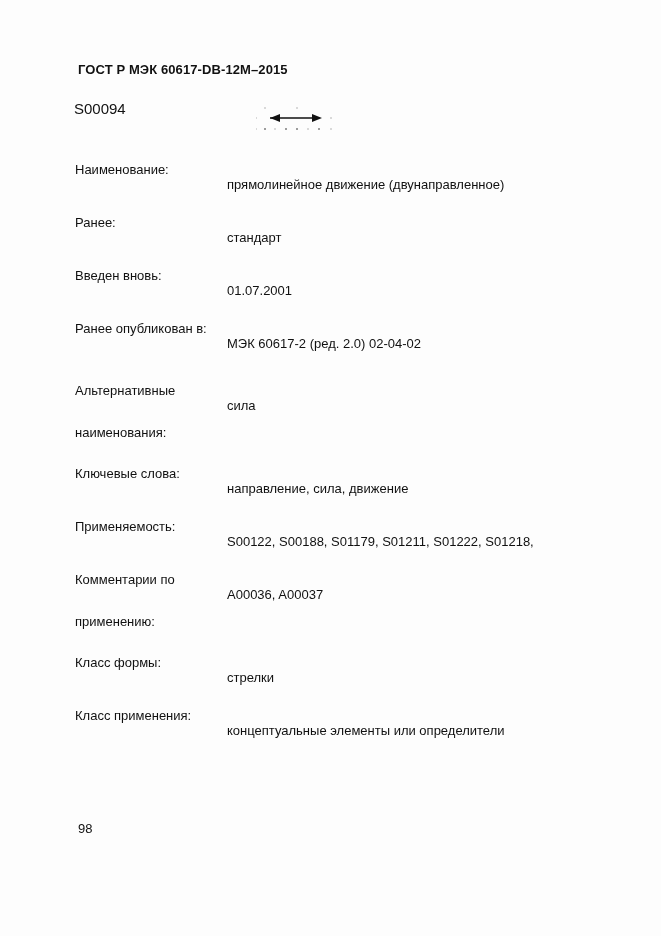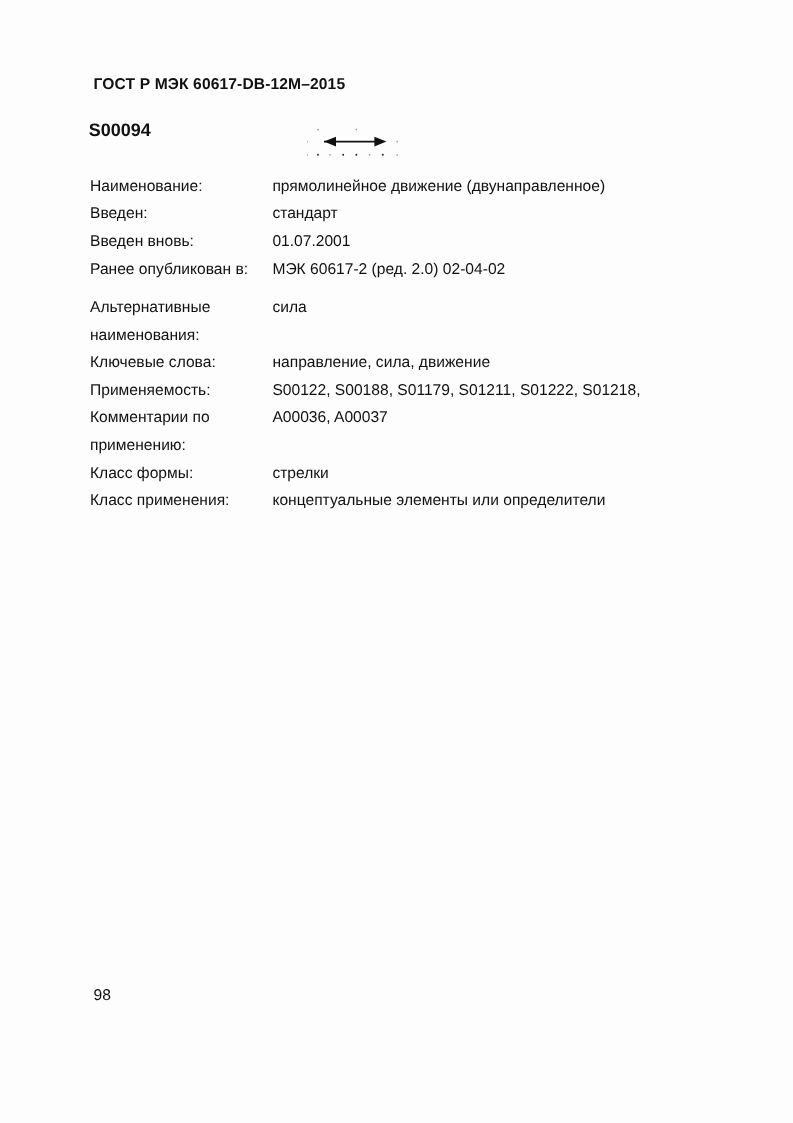--- a/index.html
+++ b/index.html
@@ -7,32 +7,32 @@
       width: 661px; height: 936px; background: #fdfdfd; position: relative;
       font-family: "Liberation Sans", sans-serif; color: #111;
       overflow: hidden;
     }
     .header {
       position: absolute; left: 78px; top: 62px;
       font-size: 13px; font-weight: bold; letter-spacing: 0.1px;
     }
     .code {
       position: absolute; left: 74px; top: 100px;
-      font-size: 15px; font-weight: bold;
+      font-size: 15px; font-weight: normal;
     }
     .symbol {
       position: absolute; left: 256px; top: 104px; width: 80px; height: 30px;
     }
     .rows {
       position: absolute; left: 75px; top: 143px; width: 520px;
       font-size: 13px; line-height: 23px;
     }
     .row { display: flex; align-items: center; }
     .row .label { width: 152px; flex: none; }
-    .row .value { flex: 1; }
+    .row .value { flex: 1; margin-top: 30px; }
     .gap { height: 9px; }
     .pagenum {
       position: absolute; left: 78px; top: 821px; font-size: 13px;
     }
   </style>
 </head>
 <body>
 
 <div class="header">ГОСТ Р МЭК 60617-DB-12M–2015</div>
 
@@ -61,21 +61,21 @@
     <polygon points="66,14 56,10 56,18" fill="#111"></polygon>
   </svg>
 </div>
 
 <div class="rows">
   <div class="row">
     <span class="label">Наименование:</span>
     <span class="value">прямолинейное движение (двунаправленное)</span>
   </div>
   <div class="row">
-    <span class="label">Введен:</span>
+    <span class="label">Ранее:</span>
     <span class="value">стандарт</span>
   </div>
   <div class="row">
     <span class="label">Введен вновь:</span>
     <span class="value">01.07.2001</span>
   </div>
   <div class="row">
     <span class="label">Ранее опубликован в:</span>
     <span class="value">МЭК 60617-2 (ред. 2.0) 02-04-02</span>
   </div>

